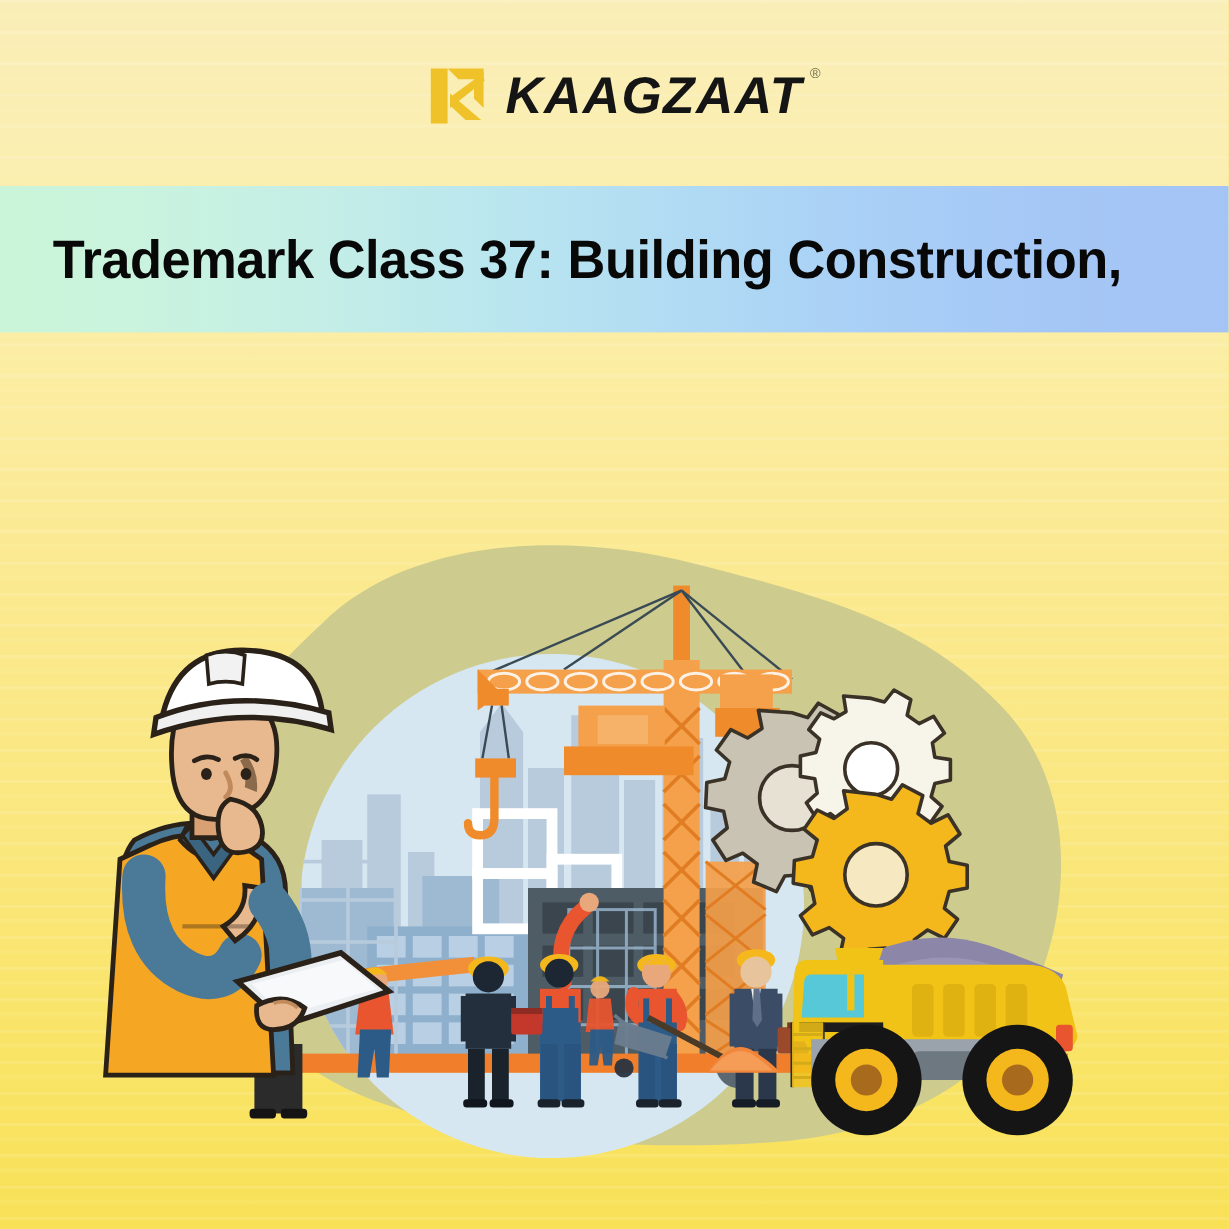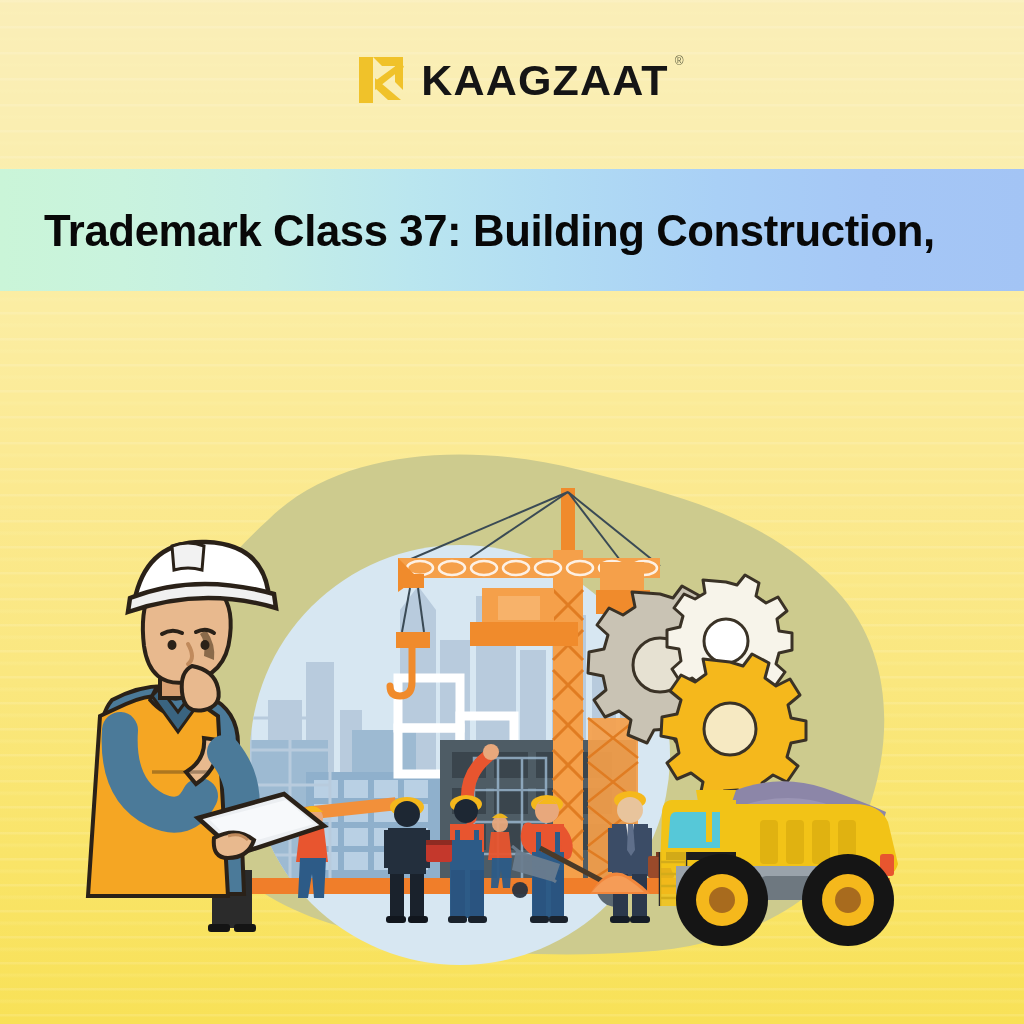--- a/index.html
+++ b/index.html
@@ -31,35 +31,35 @@
       rgba(255,248,190,0.14) 12px,
       rgba(255,248,190,0.14) 14px,
       rgba(255,255,255,0.00) 16px,
       rgba(255,255,255,0.00) 26px);
     mix-blend-mode:normal;opacity:.75;
   }
 
   
   #logo-row{
     position:absolute;top:46px;left:0;width:1024px;height:68px;
-    display:flex;align-items:center;justify-content:center;gap:14px;
+    display:flex;align-items:center;justify-content:center;gap:14px;font-style:italic;
   }
   #logo-mark{width:52px;height:52px;flex:none;display:block;}
   #logo-wordmark{
     font-size:43px;font-weight:700;letter-spacing:1.2px;color:#151515;
     line-height:1;position:relative;white-space:nowrap;
     font-family:"Liberation Sans", sans-serif;
   }
   #logo-reg{
     position:absolute;top:-4px;right:-16px;font-size:12px;font-weight:400;color:#6b6b4a;
   }
 
   
   #headline-band{
-    position:absolute;left:0;top:169px;width:1024px;height:122px;
+    position:absolute;left:0;top:155px;width:1024px;height:122px;
     background:linear-gradient(90deg,
       #caf5d8 0%, #c9f3de 12%, #c4eee6 26%,
       #bae6ef 40%, #b1dcf3 54%, #a9d0f6 70%,
       #a5c7f6 85%, #a3c4f5 100%);
     display:flex;align-items:center;
   }
   #headline-line1{
     margin-left:44px;font-size:45px;font-weight:700;color:#080808;
     letter-spacing:-0.4px;line-height:1;white-space:nowrap;
     transform:scaleX(.97);transform-origin:left center;

